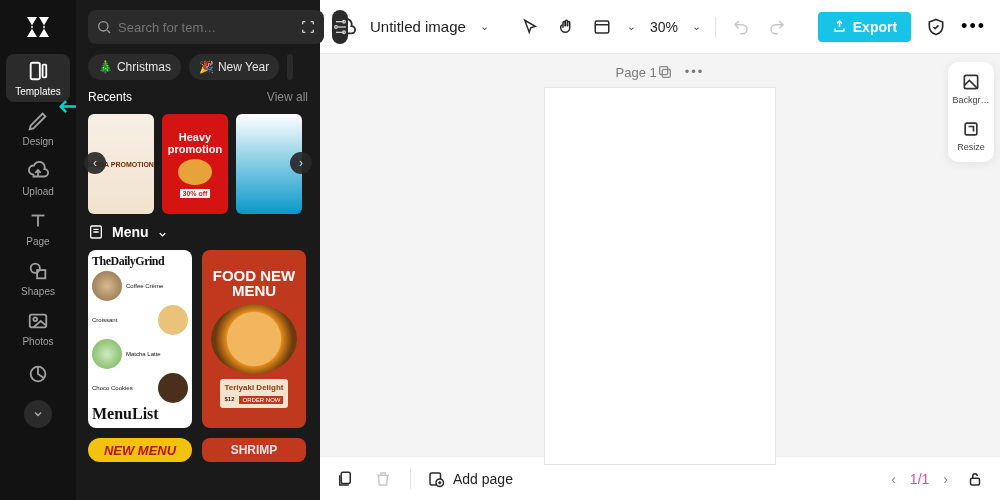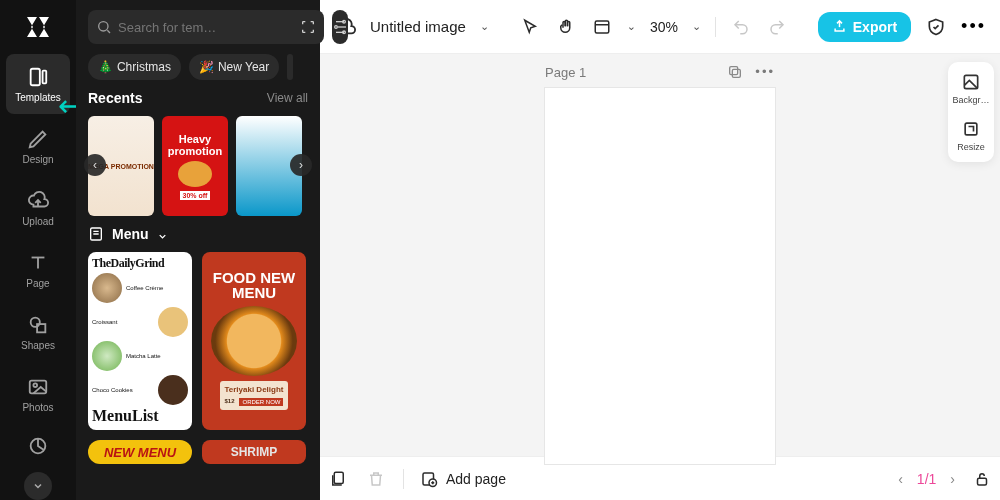--- a/index.html
+++ b/index.html
@@ -1,37 +1,37 @@
 <!DOCTYPE html>
 <html><head>
 <meta charset="utf-8">
 <style>
 * { margin: 0; padding: 0; box-sizing: border-box; font-family: -apple-system, BlinkMacSystemFont, "Segoe UI", sans-serif; }
 body { width: 1000px; height: 500px; overflow: hidden; display: flex; background: #f4f4f4; }
 
 
 .rail { width: 76px; background: #121212; display: flex; flex-direction: column; align-items: center; padding-top: 8px; gap: 2px; position: relative; }
 .logo { width: 38px; height: 38px; display: flex; align-items: center; justify-content: center; margin-bottom: 6px; }
-.rail-item { width: 64px; height: 60px; display: flex; flex-direction: column; align-items: center; justify-content: center; gap: 4px; color: #a0a0a0; cursor: pointer; border-radius: 8px; }
+.rail-item { width: 64px; height: 48px; display: flex; flex-direction: column; align-items: center; justify-content: center; gap: 4px; color: #a0a0a0; cursor: pointer; border-radius: 8px; }
 .rail-item.active { background: #2b2b2b; color: #fff; }
 .rail-item .lbl { font-size: 10px; }
 .rail-icon { width: 22px; height: 22px; display: flex; align-items: center; justify-content: center; }
 .rail-more { width: 28px; height: 28px; border-radius: 50%; background: #2b2b2b; display: flex; align-items: center; justify-content: center; margin-top: 4px; color:#888; }
 .arrow-hint { position: absolute; left: 58px; top: 88px; color: #00d1c1; font-size: 30px; pointer-events: none; }
 
 
 .panel { width: 244px; background: #1a1a1a; display: flex; flex-direction: column; padding: 10px 12px 0 12px; gap: 10px; position: relative; }
 .search-row { display: flex; gap: 8px; align-items: center; }
 .search { flex: 1; background: #2b2b2b; border-radius: 8px; height: 34px; display: flex; align-items: center; padding: 0 8px; gap: 6px; color: #9b9b9b; font-size: 13px; }
 .search input { flex: 1; background: transparent; border: none; outline: none; color: #ddd; font-size: 13px; min-width: 0; }
 .sqbtn { width: 34px; height: 34px; background: #2b2b2b; border-radius: 8px; display: flex; align-items: center; justify-content: center; color: #cfcfcf; }
 .chips { display: flex; gap: 8px; }
 .chip { background: #2b2b2b; color: #e6e6e6; padding: 6px 10px; border-radius: 999px; font-size: 12px; display: flex; align-items: center; gap: 4px; white-space: nowrap; }
 .sec-head { display: flex; justify-content: space-between; align-items: center; color: #fff; }
-.sec-head .title { font-weight: 700; font-size: 14px; }
+.sec-head .title { font-weight: 400; font-size: 12px; }
 .sec-head .link { color: #8a8a8a; font-size: 12px; }
 .recents { display: flex; gap: 8px; position: relative; }
 .thumb { width: 66px; height: 100px; border-radius: 6px; overflow: hidden; flex-shrink: 0; display: flex; flex-direction: column; align-items: center; justify-content: center; font-size: 7px; color: #fff; text-align: center; }
 .t1 { background: linear-gradient(#f7efe5,#f2e2cf); color:#7a2b00; }
 .t2 { background: #d51313; }
 .t3 { background: linear-gradient(#fff,#0a97c9); color:#0a97c9; }
 .navcirc { position: absolute; top: 38px; width: 22px; height: 22px; border-radius: 50%; background: rgba(40,40,40,.92); display: flex; align-items: center; justify-content: center; color: #ddd; font-size: 12px; }
 .navcirc.l { left: -4px; } .navcirc.r { right: -4px; }
 .menu-head { display: flex; align-items: flex-end; gap: 8px; color: #fff; font-weight: 700; font-size: 14px; }
 .menu-grid { display: flex; gap: 10px; flex-wrap: wrap; }
@@ -53,31 +53,31 @@
 
 .canvas-area { flex: 1; background: #fff; display: flex; flex-direction: column; }
 .topbar { height: 54px; border-bottom: 1px solid #eee; display: flex; align-items: center; padding: 0 14px; gap: 14px; }
 .ic { width: 22px; height: 22px; display: flex; align-items: center; justify-content: center; color: #2b2b2b; }
 .ic.dim { color: #c7c7c7; }
 .title-in { font-size: 15px; color: #222; }
 .chev { font-size: 11px; color: #555; }
 .sep { width: 1px; height: 20px; background: #e3e3e3; }
 .spacer { flex: 1; }
 .zoom { font-size: 14px; color:#222; }
-.export-btn { background: #17c3e6; color: #fff; border-radius: 12px; padding: 7px 14px; font-weight: 600; font-size: 14px; display: flex; align-items: center; gap: 6px; }
+.export-btn { background: #17c3e6; color: #fff; border-radius: 4px; padding: 7px 14px; font-weight: 600; font-size: 14px; display: flex; align-items: center; gap: 6px; }
 .more-dots { font-size: 18px; letter-spacing: 2px; }
 
 .stage { flex: 1; background: #f4f4f4; position: relative; display: flex; justify-content: center; }
-.page-head { position: absolute; top: 10px; left: 50%; transform: translateX(-50%); width: 230px; display:flex; justify-content:space-between; align-items:center; color:#7a7a7a; font-size:13px; }
+.page-head { position: absolute; top: 10px; left: 50%; transform: translateX(-50%); width: 230px; display:flex; justify-content:center; align-items:center; color:#7a7a7a; font-size:13px; }
 .page-head .r { display:flex; gap:12px; }
 .page { position: absolute; top: 34px; width: 230px; height: 376px; background: #fff; box-shadow: 0 0 0 1px #e6e6e6; }
 .side-tools { position: absolute; top: 8px; right: 6px; width: 46px; background: #fff; border-radius: 10px; box-shadow: 0 2px 10px rgba(0,0,0,.08); padding: 10px 2px; display:flex; flex-direction:column; align-items:center; gap:14px; }
 .side-tools .t { display:flex; flex-direction:column; align-items:center; gap:3px; font-size:9px; color:#444; }
 
-.bottombar { height: 44px; border-top: 1px solid #eee; display: flex; align-items: center; padding: 0 7px; gap: 16px; background:#fff; }
+.bottombar { height: 44px; border-top: 1px solid #eee; display: flex; align-items: center; padding: 0 14px; gap: 16px; background:#fff; }
 .addpage { display:flex; align-items:center; gap:8px; font-size:14px; color:#222; }
 .bb-spacer { flex:1; }
 .pager { display:flex; align-items:center; gap:14px; color:#888; font-size:14px; }
 .pager .cur { color:#ec4899; }
 
 svg { display:block; }
 </style>
 </head>
 <body>
 

